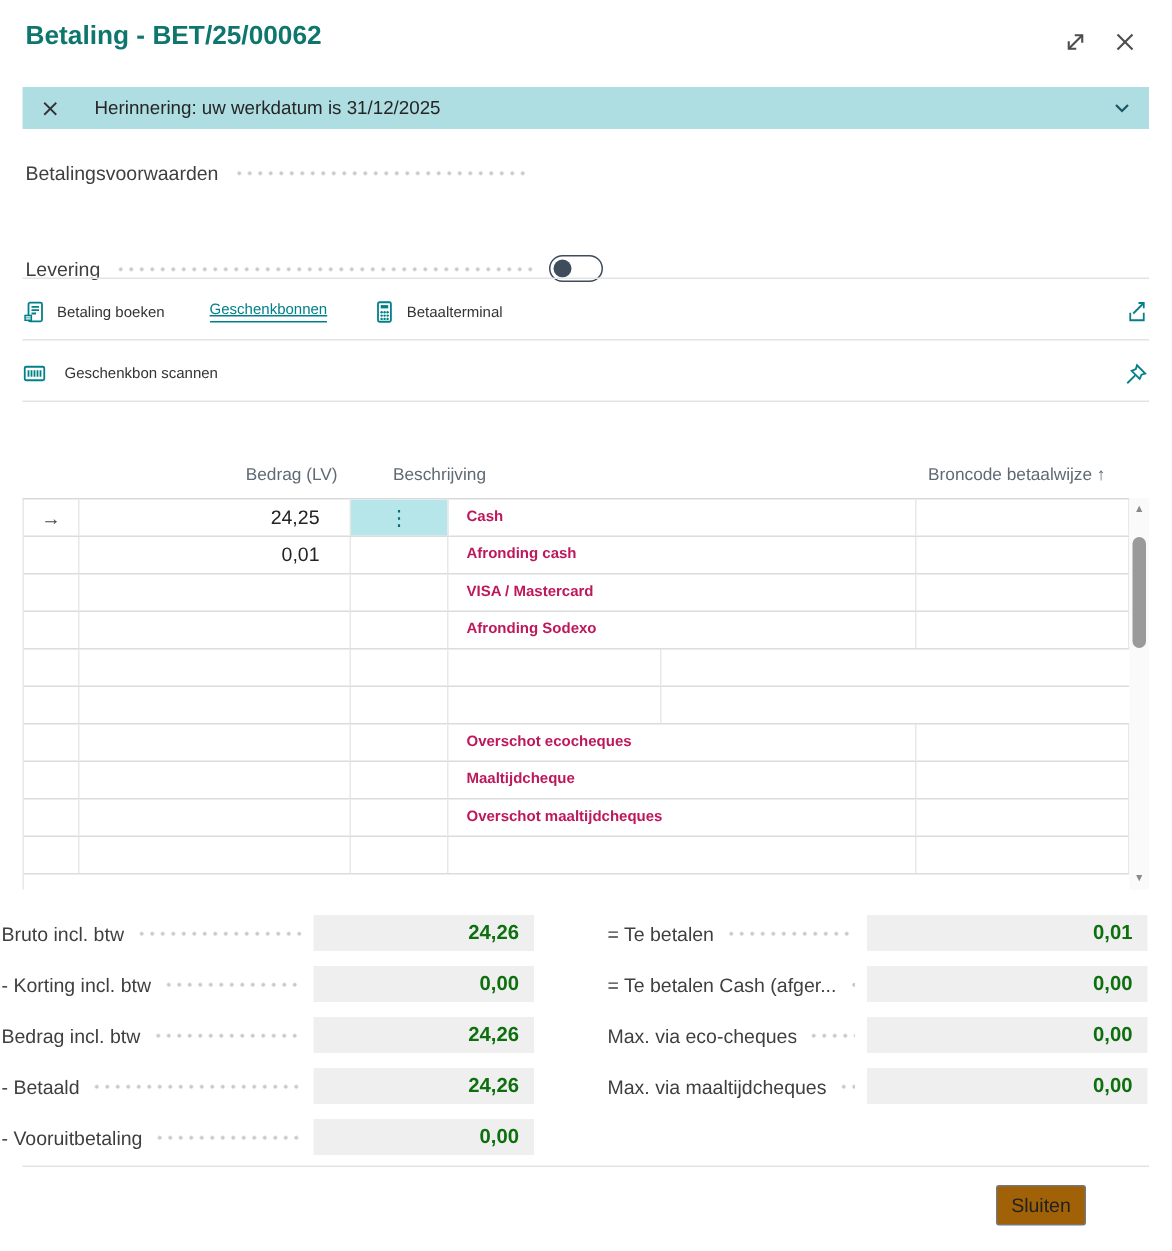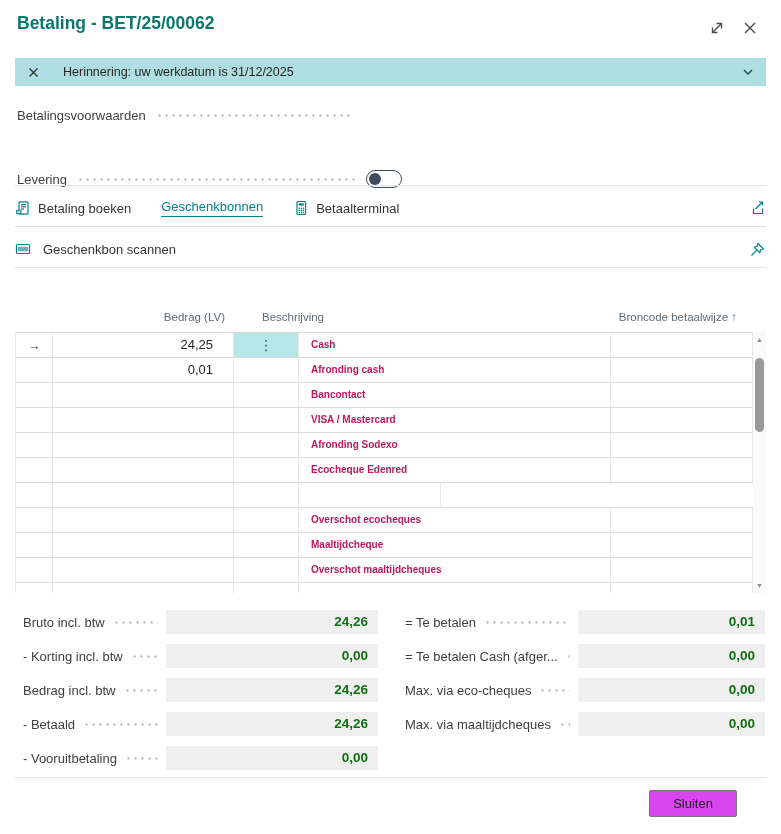--- a/index.html
+++ b/index.html
@@ -42,25 +42,25 @@
     position:relative; background:#fff; cursor:pointer; flex-shrink:0;
   }
   .toggle .knob { position:absolute; left:2px; top:2px; width:12px; height:12px; border-radius:50%; background:#3e4c5c; }
 
   .hr { left:15px; width:751px; border-top:1px solid #e3e3e3; height:0; }
 
   
   .menubar { left:15px; height:26px; width:751px; display:flex; align-items:center; }
   .mb1 { top:195px; }
   .mb2 { top:236px; }
-  .mitem { display:flex; align-items:center; gap:7px; font-size:13px; color:#333; cursor:pointer; white-space:nowrap; }
+  .mitem { display:flex; align-items:center; gap:7px; font-size:10px; color:#333; cursor:pointer; white-space:nowrap; }
   .mb1 .mitem { margin-right:30px; }
   .mb2 .mitem { margin-right:34px;gap:12px; }
   .mitem svg { flex-shrink:0; }
-  .mitem.active { color:#008089; border-bottom:1px solid #008089; padding-bottom:2px; }
+  .mitem.active { color:#008089; border-bottom:1px solid #008089; padding-bottom:2px;text-decoration:underline; }
   .icon-right { margin-left:auto; display:flex; cursor:pointer; }
 
   
   .thead-cell { top:311px; font-size:11.5px; color:#5f6a75; }
   .th-amount { left:52px; width:173px; text-align:right; }
   .th-desc { left:262px; }
   .th-src { left:495px; width:242px; text-align:right; }
 
   .tbody {
     left:15px; top:332px; width:738px; height:261px; overflow:hidden;
@@ -76,35 +76,35 @@
   .c-src { width:142px; }
 
   
   .scroll { left:753px; top:332px; width:13px; height:261px; background:#fafafa; }
   .scroll .arr { position:absolute; left:0; width:13px; text-align:center; font-size:7px; color:#8a8a8a; cursor:pointer; }
   .scroll .up { top:4px; } .scroll .down { bottom:4px; }
   .scroll .thumb { position:absolute; left:2px; top:26px; width:9px; height:74px; background:#9a9a9a; border-radius:5px; cursor:grab; }
 
   
   .totals { display:block; }
-  .tot-left { left:23px; top:610px; width:355px; }
+  .tot-left { left:1px; top:610px; width:355px; }
   .tot-right { left:405px; top:610px; width:360px; }
   .sumrow { display:flex; align-items:center; height:24px; margin-bottom:10px; }
   .sumlabel { font-size:13px; color:#3f3f3f; white-space:nowrap; overflow:hidden; }
   .sumrow .dots { margin:0 8px; min-width:4px; }
   .sumbox {
     height:24px; background:#efefef; text-align:right; line-height:24px;
     padding-right:10px; font-size:13.5px; font-weight:700; color:#0e6f0e; flex-shrink:0;
   }
-  .tot-left .sumbox { width:212px; }
+  .tot-left .sumbox { width:147px; }
   .tot-right .sumbox { width:187px; }
 
   .footer-hr { top:777px; }
   .close-btn {
-    left:649px; top:790px; width:88px; height:27px; background:#d946ef;
+    left:664px; top:790px; width:60px; height:27px; background:#a16207;
     border:1px solid #767676; border-radius:2px; font-size:13px; color:#212121;
     font-family:"Liberation Sans", sans-serif; cursor:pointer;
   }
 </style>
 </head>
 <body>
 
 <div class="abs title">Betaling - BET/25/00062</div>
 <div class="abs winbtn" style="left:707px; top:18px;">
   <svg width="16" height="16" viewBox="0 0 16 16">
@@ -236,48 +236,38 @@
       </div>
     <div class="c-desc">Afronding cash</div>
     <div class="c-src"></div>
   </div>
   <div class="trow">
     <div class="c-ind"></div>
     <div class="c-amt"></div>
     <div class="c-ell">
         <span></span>
       </div>
-    <div class="c-desc">Bancontact</div>
-    <div class="c-src"></div>
-  </div>
-  <div class="trow">
-    <div class="c-ind"></div>
-    <div class="c-amt"></div>
-    <div class="c-ell">
-        <span></span>
-      </div>
     <div class="c-desc">VISA / Mastercard</div>
     <div class="c-src"></div>
   </div>
   <div class="trow">
     <div class="c-ind"></div>
     <div class="c-amt"></div>
     <div class="c-ell">
         <span></span>
       </div>
     <div class="c-desc">Afronding Sodexo</div>
     <div class="c-src"></div>
   </div>
   <div class="trow">
     <div class="c-ind"></div>
     <div class="c-amt"></div>
     <div class="c-ell">
         <span></span>
       </div>
-    <div class="c-desc">Ecocheque Edenred</div>
     <div class="c-src"></div>
   </div>
   <div class="trow">
     <div class="c-ind"></div>
     <div class="c-amt"></div>
     <div class="c-ell">
         <span></span>
       </div>
     <div class="c-src"></div>
   </div>

